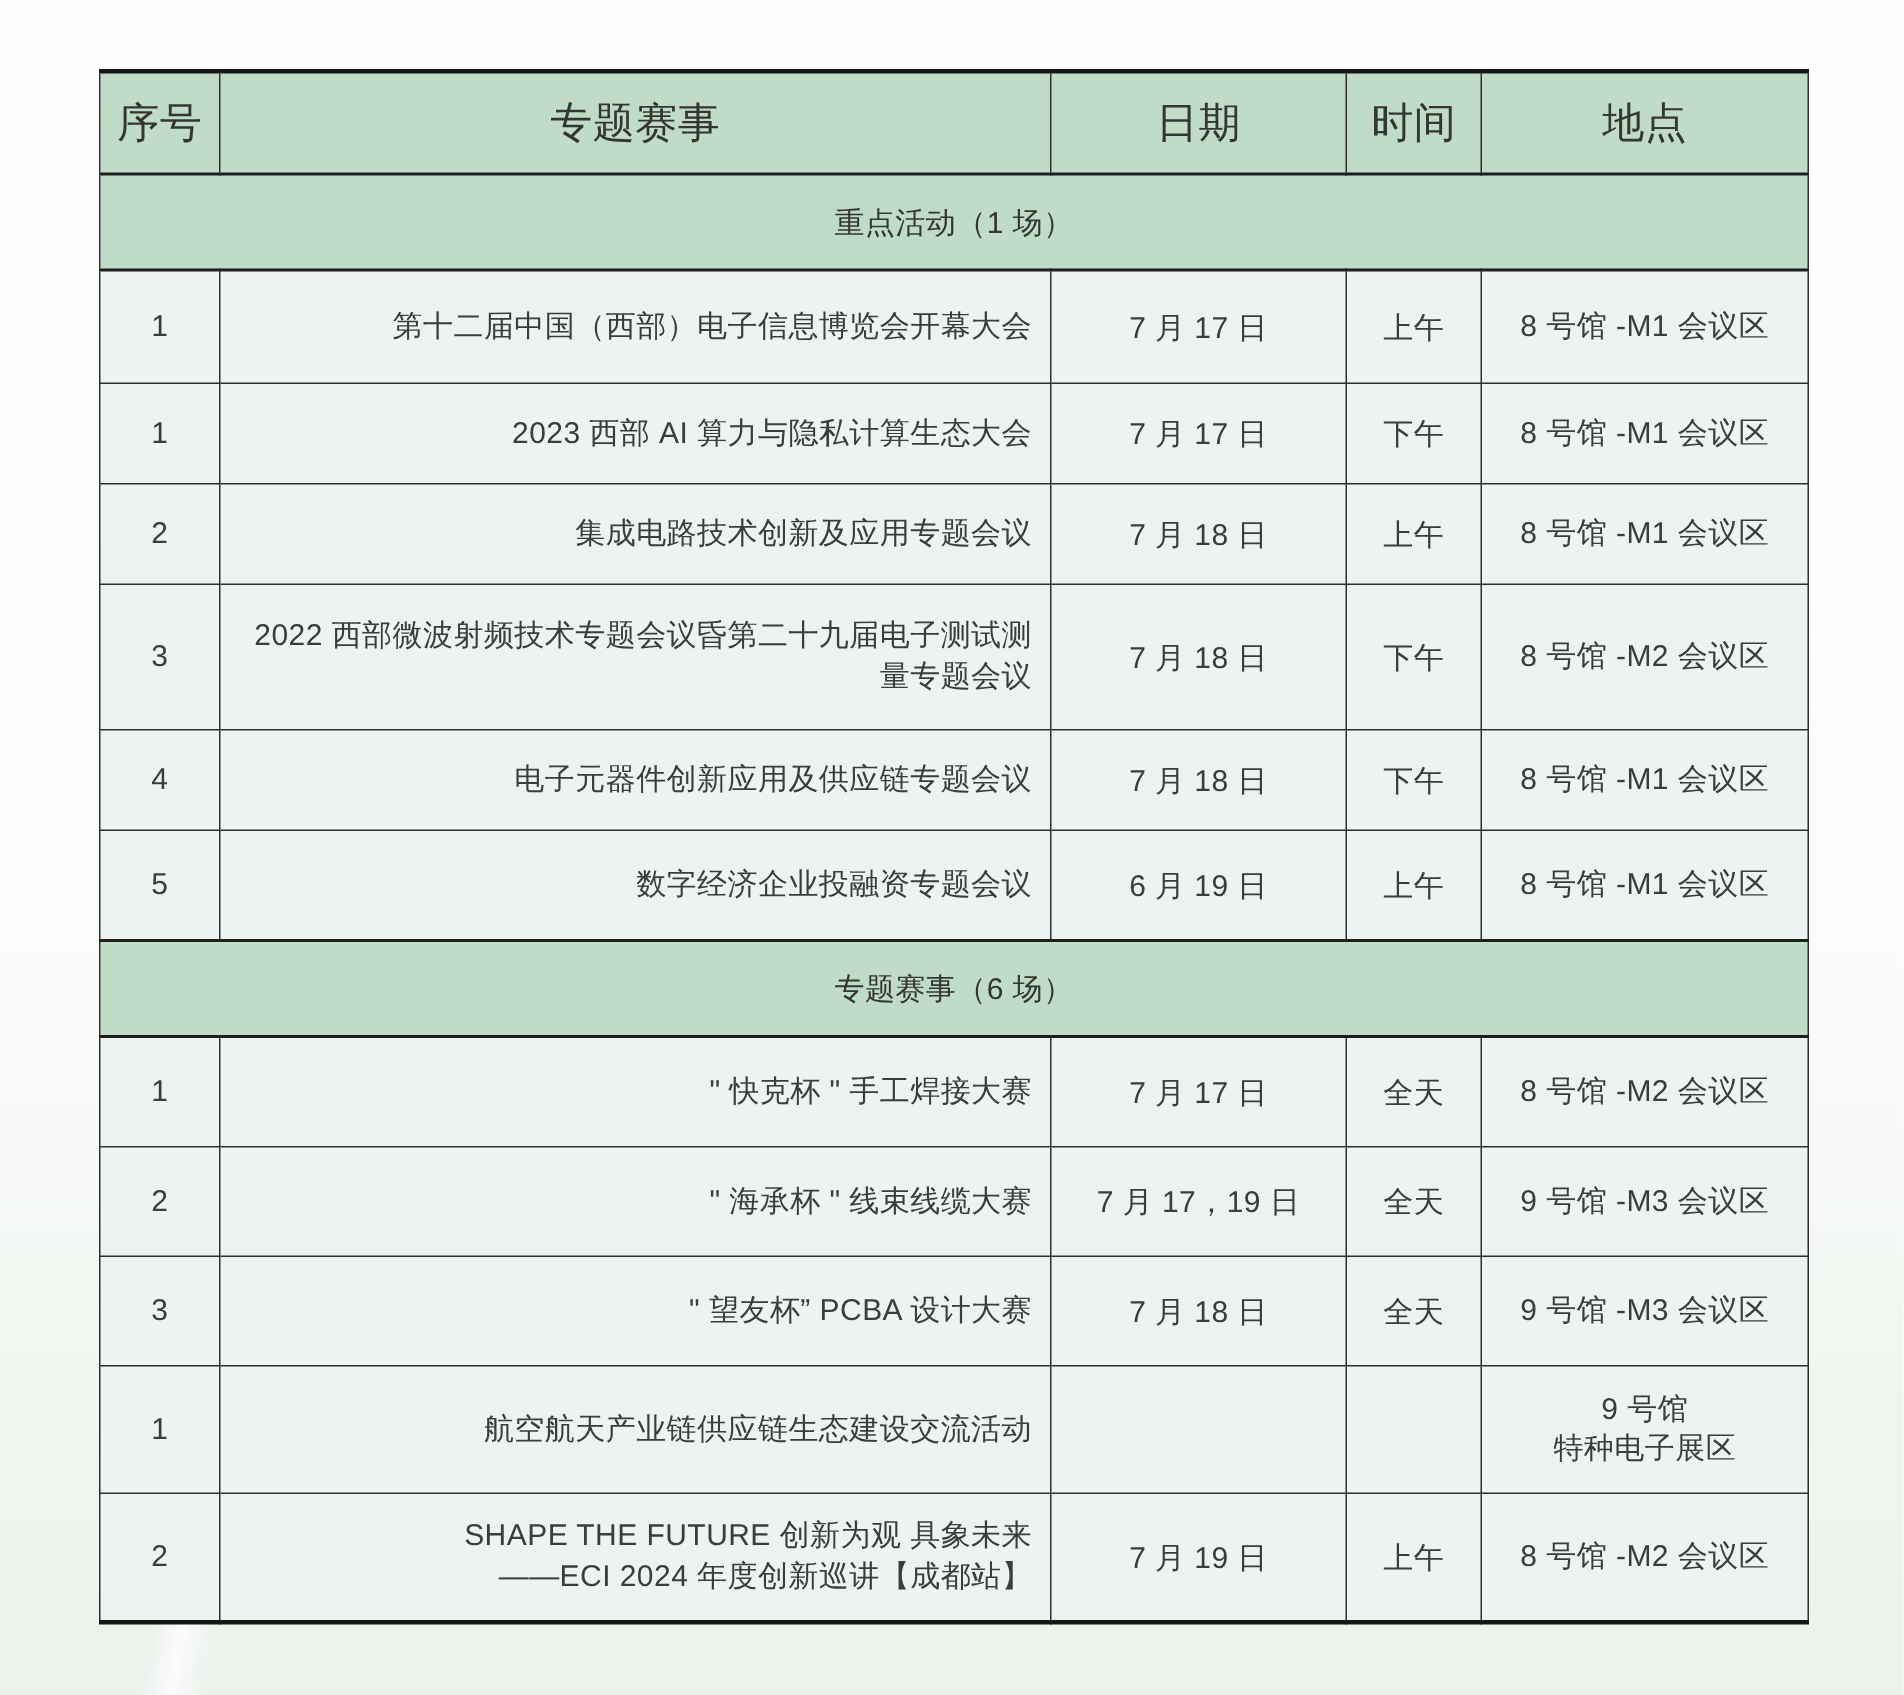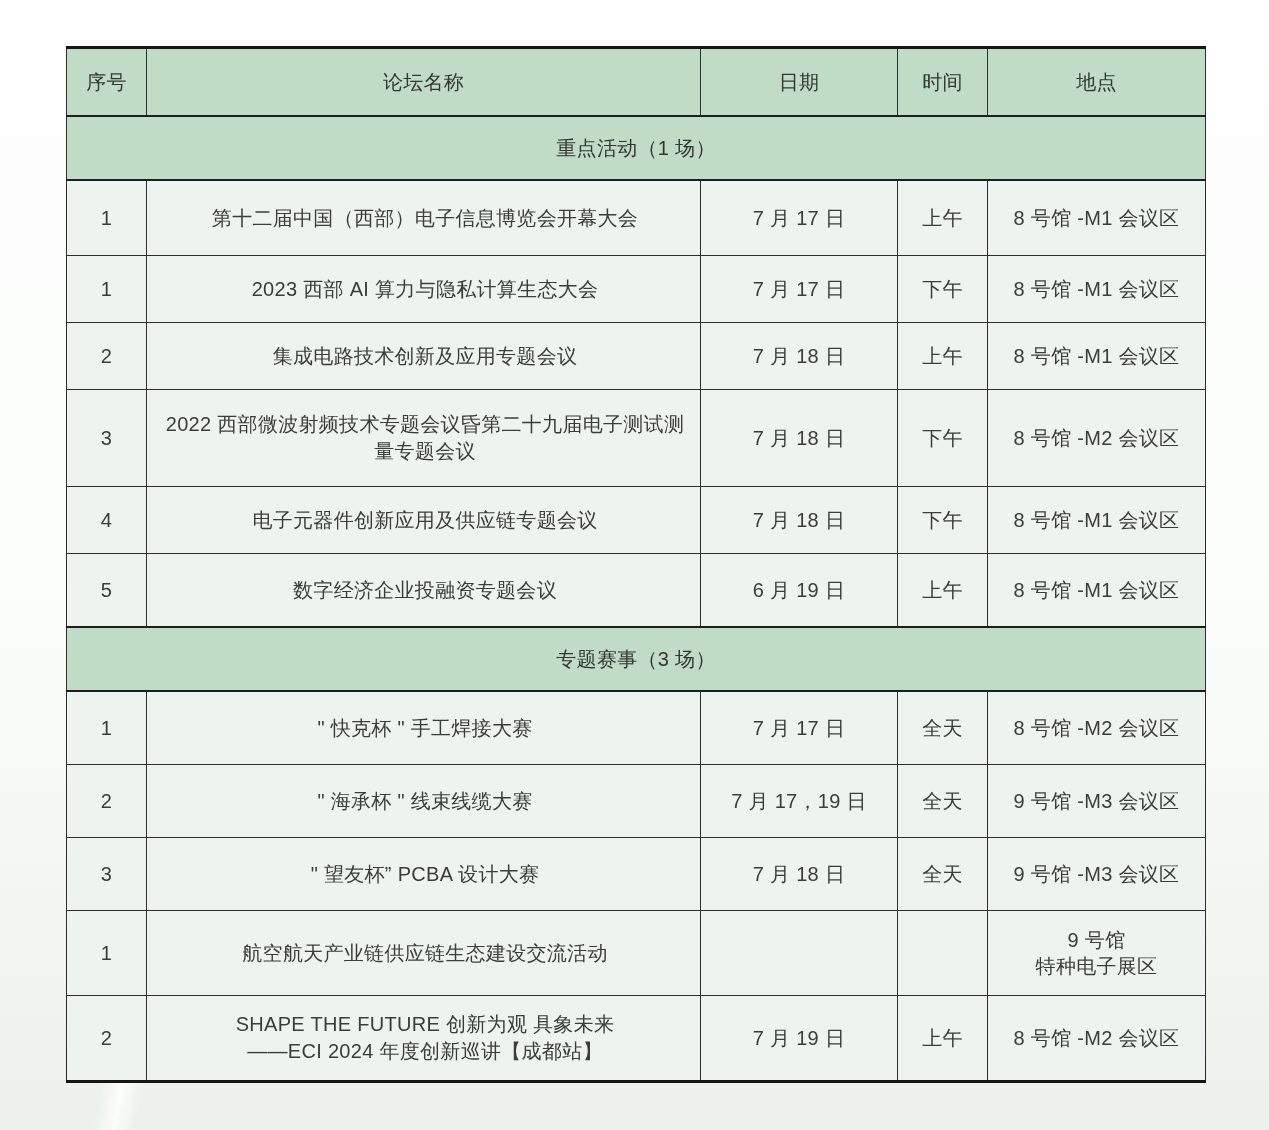--- a/index.html
+++ b/index.html
@@ -22,30 +22,30 @@
     border-left:1px solid #2e2e2e;
     border-right:1px solid #2e2e2e;
   }
   .schedule th,.schedule td{
     border:1px solid #2e2e2e;
     font-size:20px;font-weight:400;color:#3a3d3a;
     text-align:center;vertical-align:middle;padding:2px 4px;
     letter-spacing:.3px;
   }
   .schedule th{
-    background:#c0dcc7;height:62px;font-size:20px;color:#333633;
+    background:#c0dcc7;height:62px;font-size:28px;color:#333633;
   }
   tr.band td{
     background:#c0dcc7;height:58px;
     border-top:2px solid #1f1f1f;border-bottom:2px solid #1f1f1f;
     font-size:20px;color:#333633;
   }
   tr.row td{background:#edf4ef;}
   td.name{
-    text-align:center;padding:6px 12px 6px 15px;
+    text-align:right;padding:6px 12px 6px 15px;
     white-space:pre-line;line-height:1.35;
   }
   td.venue{white-space:pre-line;line-height:1.3;}
   tr.h66 td{height:62px;}
   tr.h58 td{height:54px;}
   tr.h88 td{height:84px;}
   tr.h64 td{height:60px;}
   tr.h76 td{height:72px;}
 </style>
 </head>
@@ -58,21 +58,21 @@
     <col style="width:80px">
       <col style="width:554px">
       <col style="width:197px">
       <col style="width:90px">
       <col style="width:218px">
   </colgroup>
 
   <tbody>
       <tr>
     <th>序号</th>
-    <th>论坛名称</th>
+    <th>专题赛事</th>
     <th>日期</th>
     <th>时间</th>
     <th>地点</th>
   </tr>
 
   <tr class="band">
     <td colspan="5">重点活动（1 场）</td>
   </tr>
   <tr class="row h66">
     <td>1</td>
@@ -112,21 +112,21 @@
   </tr>
   <tr class="row h64">
     <td>5</td>
     <td class="name">数字经济企业投融资专题会议</td>
     <td>6 月 19 日</td>
     <td>上午</td>
     <td class="venue">8 号馆 -M1 会议区</td>
   </tr>
 
   <tr class="band">
-    <td colspan="5">专题赛事（3 场）</td>
+    <td colspan="5">专题赛事（6 场）</td>
   </tr>
   <tr class="row h64">
     <td>1</td>
     <td class="name">" 快克杯 " 手工焊接大赛</td>
     <td>7 月 17 日</td>
     <td>全天</td>
     <td class="venue">8 号馆 -M2 会议区</td>
   </tr>
   <tr class="row h64">
     <td>2</td>

